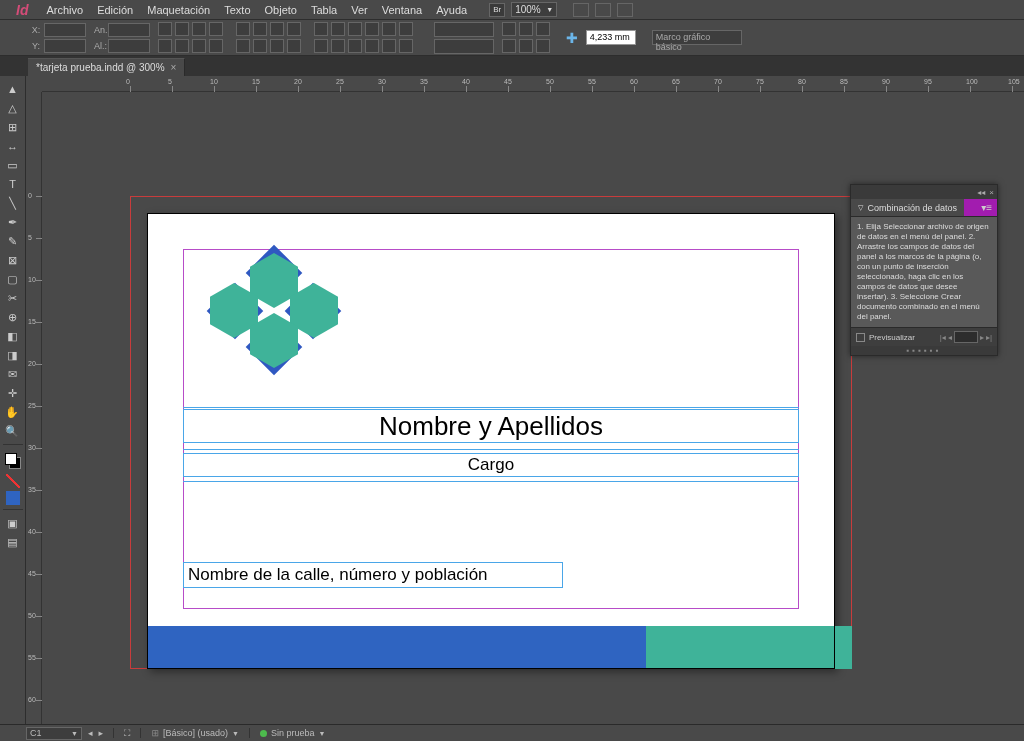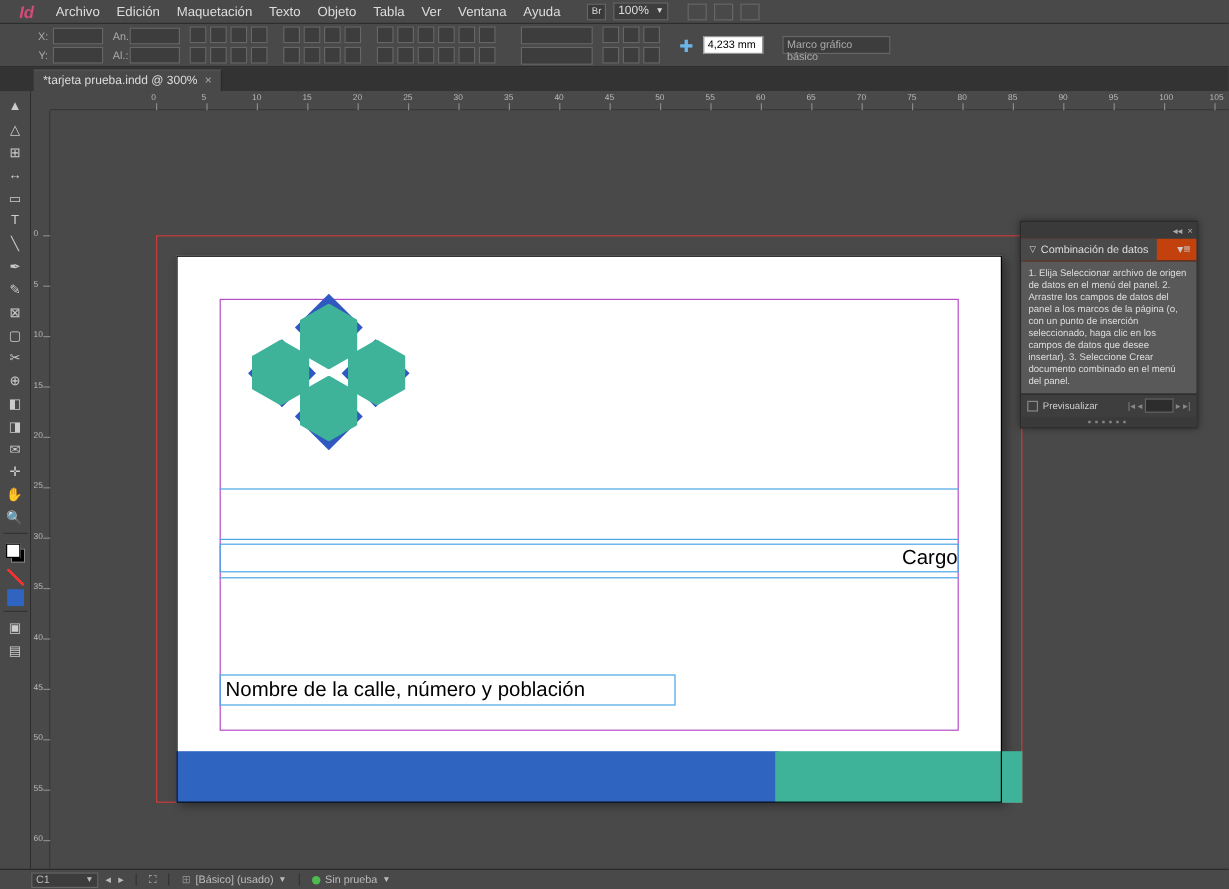--- a/index.html
+++ b/index.html
@@ -53,30 +53,30 @@
   .margin { position:absolute; left:36px; top:36px; right:36px; bottom:60px; border:1px solid #b74cc8;}
   
   .logo { position:absolute; left:58px; top:40px; width:140px; height:115px;}
   .hex { position:absolute; width:48px; height:55px; clip-path: polygon(50% 0, 100% 25%, 100% 75%, 50% 100%, 0 75%, 0 25%); }
   .hex.g { background:#3fb399; }
   .diamond { position:absolute; width:40px; height:40px; background:#2f58c1; transform:rotate(45deg);}
   
   .tframe { position:absolute; border:1px solid #4aa6e8; font-family: Georgia, 'Times New Roman', serif; color:#000; display:flex; align-items:center;}
   .title { left:36px; top:196px; right:36px; height:34px; justify-content:center; font-size:26px;}
   .title-rule { position:absolute; left:36px; right:36px; border-top:1px solid #4aa6e8;}
-  .sub { left:36px; top:240px; right:36px; height:24px; justify-content:flex-end; font-size:17px;}
+  .sub { left:36px; top:240px; right:36px; height:24px; justify-content:center; font-size:17px;}
   .addr { left:36px; top:349px; width:380px; height:26px; padding-left:4px; font-size:17px;}
   .phone { left:530px; top:349px; width:120px; height:26px; justify-content:center; font-size:17px;}
   .bar-blue { position:absolute; left:0; bottom:0; height:43px; width:73%; background:#2f64c1;}
   .bar-green{ position:absolute; right:-17px; bottom:0; height:43px; width:30%; background:#3fb399;}
   
   .panel { position:absolute; right:26px; top:184px; width:148px; background:#494949; border:1px solid #2a2a2a; box-shadow:0 0 6px rgba(0,0,0,.5); z-index:20;}
   .panel-head { height:14px; background:#3a3a3a; display:flex; justify-content:flex-end; align-items:center; padding:0 3px; gap:4px;}
   .panel-head .pb { font-size:8px; color:#aaa;}
-  .panel-tabs { display:flex; background:#c2410c; border-bottom:1px solid #2a2a2a;}
+  .panel-tabs { display:flex; background:#a21caf; border-bottom:1px solid #2a2a2a;}
   .panel-tab { font-size:9px; color:#ddd; background:#494949; padding:3px 7px; display:flex; gap:4px; align-items:center;}
   .panel-tab .tri { font-size:7px; }
   .panel-menu { margin-left:auto; padding:3px 5px; color:#ccc; font-size:10px;}
   .panel-body { background:#595959; padding:5px 6px; font-size:8px; line-height:1.25; color:#ddd; min-height:100px;}
   .panel-foot { display:flex; align-items:center; gap:4px; background:#3e3e3e; border-top:1px solid #2a2a2a; padding:3px 5px; font-size:8px; color:#ccc;}
   .panel-foot .chk { width:9px; height:9px; border:1px solid #888;}
   .panel-foot .nav { margin-left:auto; display:flex; align-items:center; gap:2px;}
   .panel-foot .nav .nb { font-size:8px; color:#888;}
   .panel-foot .nav .pg { width:24px; height:12px; background:#2d2d2d; border:1px solid #666;}
   .panel-grab { text-align:center; font-size:8px; letter-spacing:3px; color:#888; background:#3a3a3a;}
@@ -322,20 +322,23 @@
           <div class="diamond" style="left:10px; top:38px;"></div>
           <div class="diamond" style="left:88px; top:38px;"></div>
           <div class="diamond" style="left:49px; top:0px;"></div>
           <div class="diamond" style="left:49px; top:74px;"></div>
           <div class="hex g" style="left:45px; top:0;"></div>
           <div class="hex g" style="left:5px; top:30px;"></div>
           <div class="hex g" style="left:85px; top:30px;"></div>
           <div class="hex g" style="left:45px; top:60px;"></div>
         </div>
         <div class="title-rule" style="top:194px;"></div>
+        <div class="tframe title">
+            <span>Nombre y Apellidos</span>
+          </div>
         <div class="title-rule" style="top:236px;"></div>
         <div class="tframe sub">
             <span>Cargo</span>
           </div>
         <div class="title-rule" style="top:268px;"></div>
         <div class="tframe addr">
             <span>Nombre de la calle, número y población</span>
           </div>
         <div class="bar-blue"></div>
         <div class="bar-green"></div>

